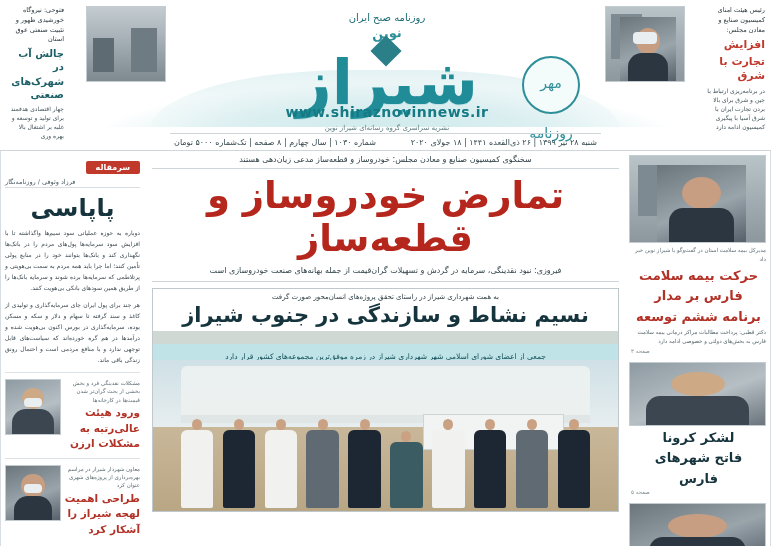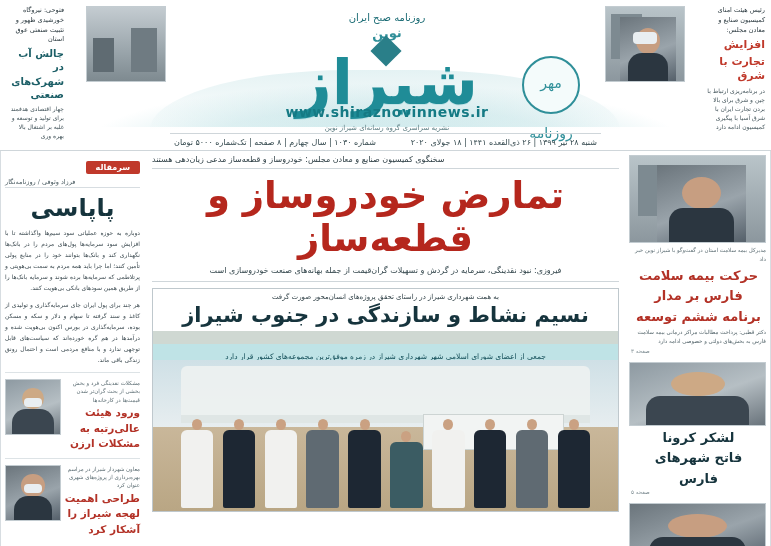--- a/index.html
+++ b/index.html
@@ -112,21 +112,21 @@
   .lcard{margin-bottom:8px;}
   .lcard-photo{width:100%;height:86px;border:1px solid #c3ccd1;background:#8a969d;position:relative;overflow:hidden;}
   .lcard-kicker{font-size:5.5px;color:#5d6e74;line-height:1.6;text-align:right;margin-top:3px;}
   .lcard-head{font-size:13px;font-weight:bold;color:#b33227;line-height:1.35;text-align:center;margin-top:3px;}
   .lcard-head.teal{color:#16343d;}
   .lcard-sub{font-size:5.5px;color:#55666c;line-height:1.6;text-align:right;margin-top:3px;}
   .page-tag{font-size:5.5px;color:#7b8a90;text-align:left;margin-top:2px;}
 
   
   .overline{
-    font-size:8px;color:#2b3c42;text-align:left;border-bottom:1px solid #cfd6da;
+    font-size:8px;color:#2b3c42;text-align:center;border-bottom:1px solid #cfd6da;
     padding-bottom:4px;margin-bottom:6px;
   }
   .lead-title{
     font-size:37px;font-weight:bold;color:#b5271d;text-align:center;letter-spacing:-1px;
     line-height:1.15;margin:2px 0 6px;
   }
   .lead-sub{
     font-size:8px;color:#32454b;text-align:center;border-bottom:1px solid #cfd6da;
     padding-bottom:6px;margin-bottom:6px;
   }

